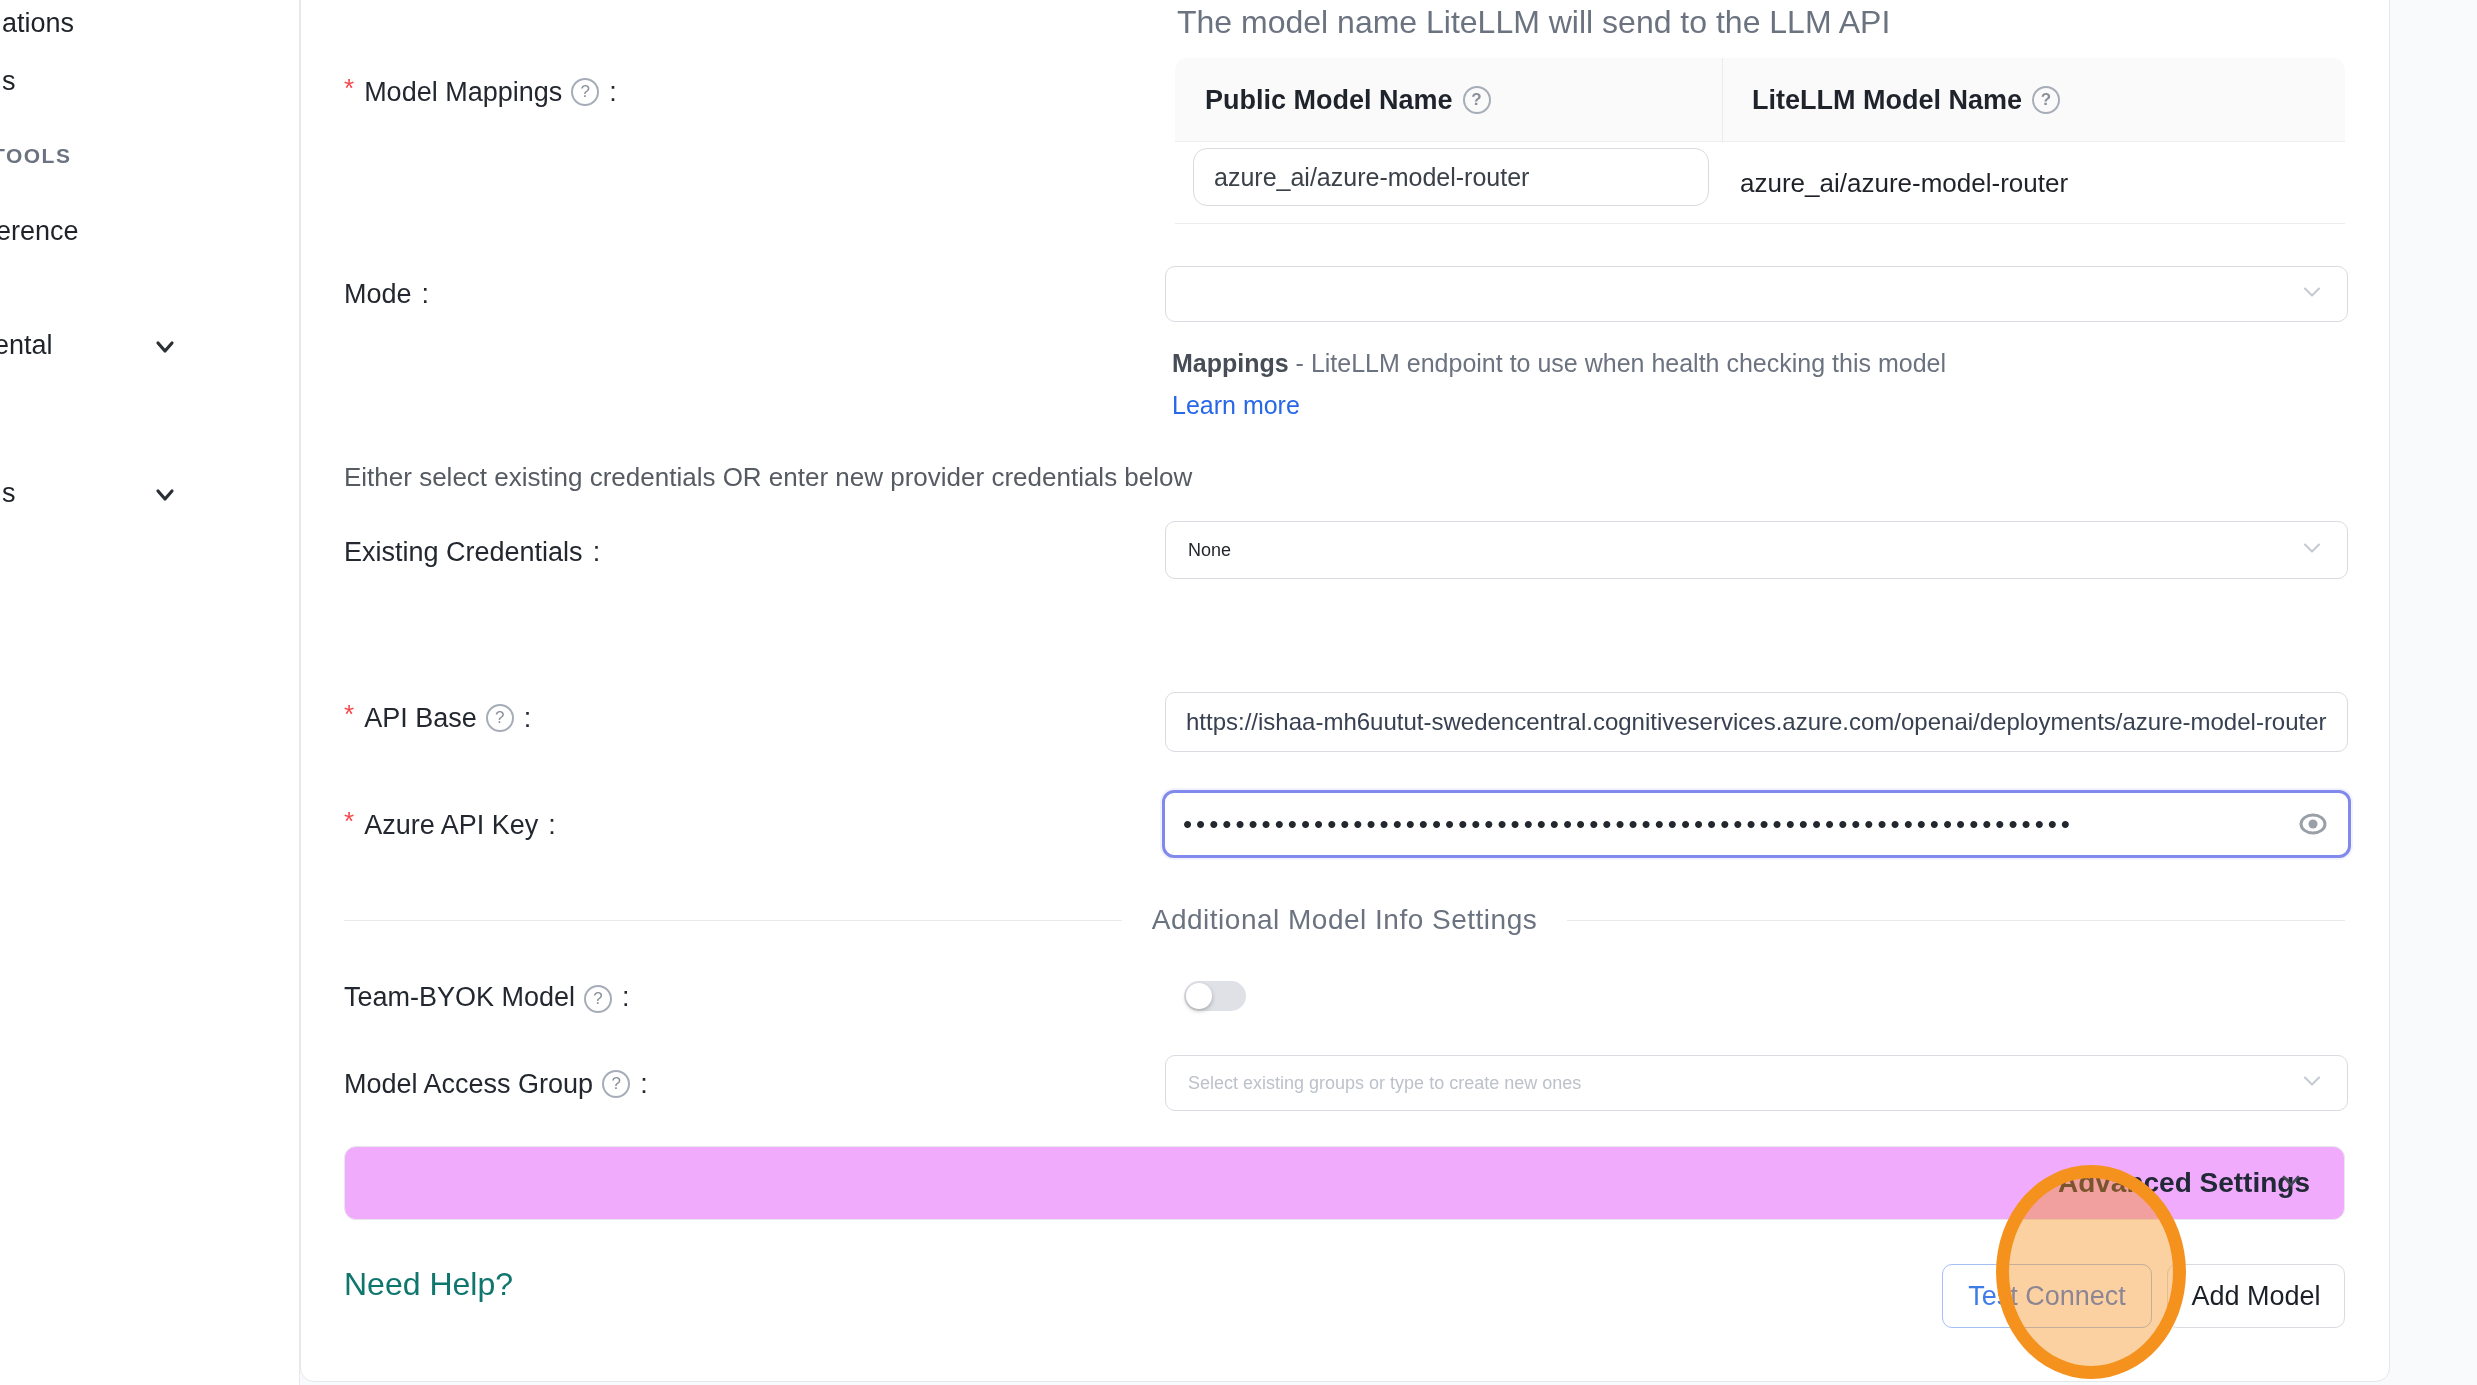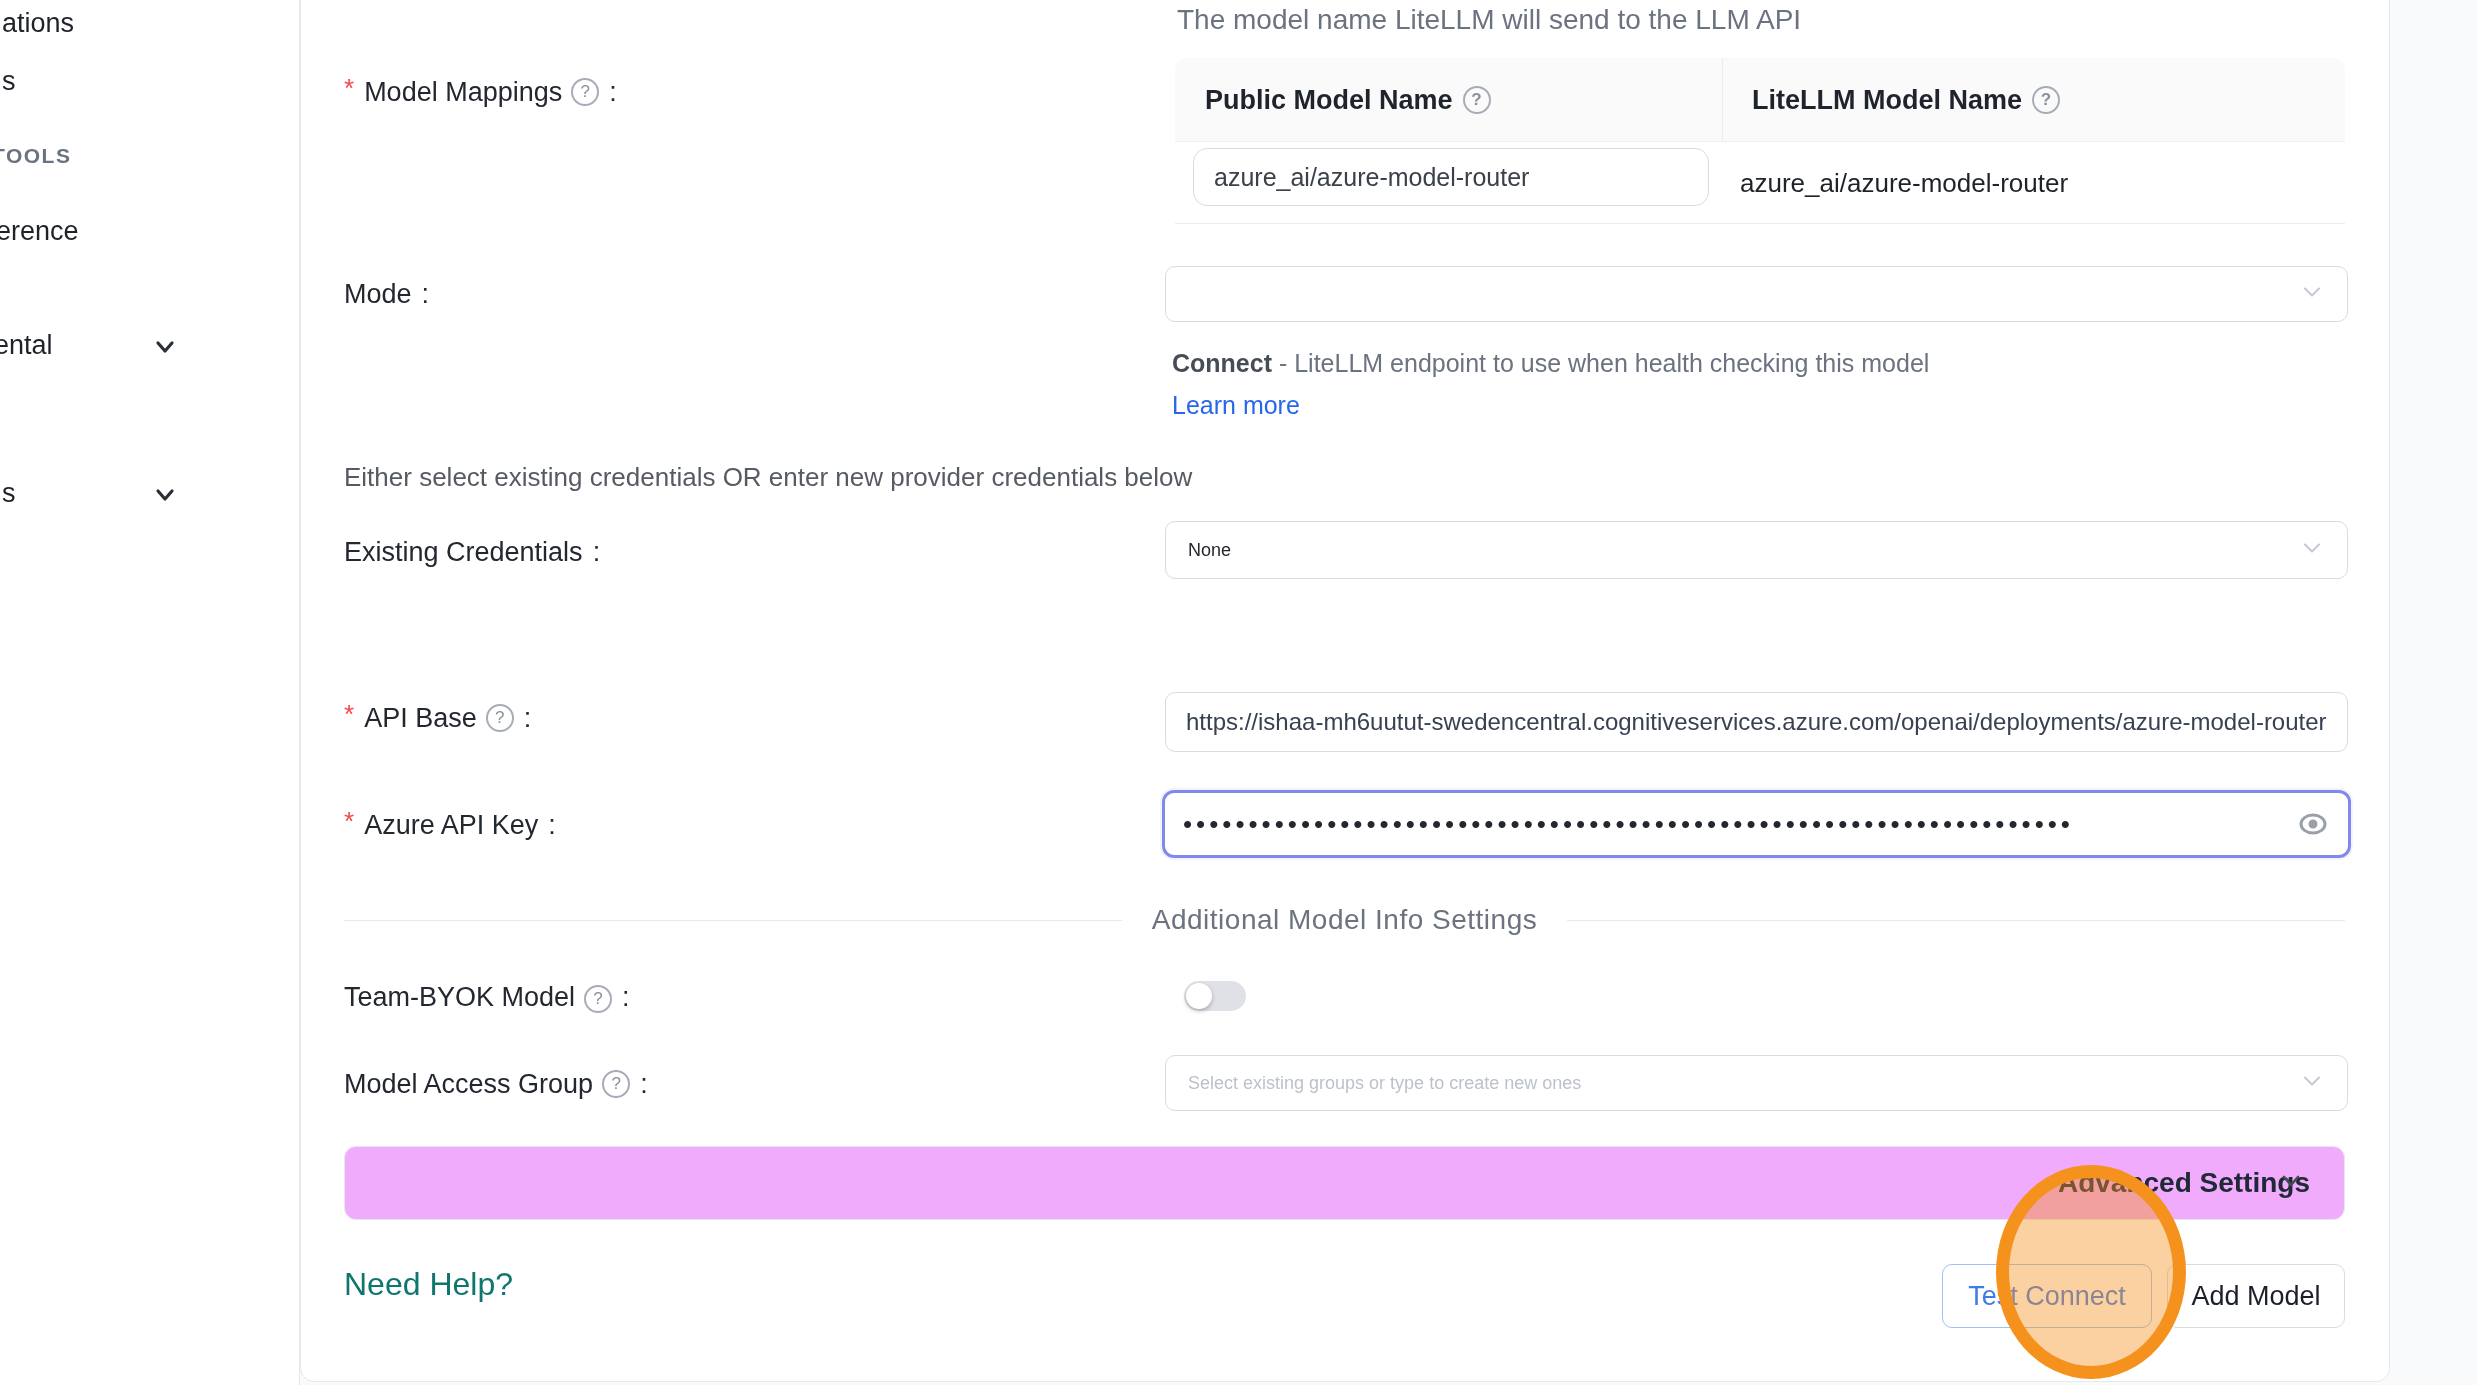--- a/index.html
+++ b/index.html
@@ -13,21 +13,21 @@
   .side-item { position:absolute; font-size:27px; color:#1f2329; white-space:nowrap; }
   .side-section { position:absolute; font-size:21px; color:#6b7280; letter-spacing:1.5px; font-weight:600; }
   .side-chevron { position:absolute; width:30px; height:30px; color:#2a2f36; }
 
   
   #main { position:absolute; left:300px; top:0; width:2177px; height:1385px; background:#f9fafb; }
   #card { position:absolute; left:0; top:-20px; width:2090px; height:1402px; background:#ffffff;
           border:1px solid #e7e8ec; border-radius:14px; }
 
   .abs { position:absolute; }
-  .helper { font-size:28px; color:#6b7280; }
+  .helper { font-size:32px; color:#6b7280; }
 
   .flabel { position:absolute; display:flex; align-items:center; gap:9px; font-size:27px; color:#23272f; height:32px; }
   .req { color:#f5464a; font-size:26px; margin-right:1px; transform:translateY(-4px); }
   .qicon { width:28px; height:28px; border:2px solid #a7adb8; border-radius:50%;
            display:inline-flex; align-items:center; justify-content:center;
            font-size:17px; color:#8a8f99; flex:0 0 auto; }
   .colon { margin-left:1px; }
 
   
   #map-table { position:absolute; left:875px; top:58px; width:1170px; height:166px; }
@@ -150,21 +150,21 @@
       <span class="colon">:</span>
     </div>
     <div class="select" style="left:865px; top:266px; width:1183px; height:56px;">
       <span class="sel-chevron">
         <svg width="26" height="26" viewBox="0 0 26 26">
             <polyline points="6,10 13,17 20,10" fill="none" stroke="currentColor" stroke-width="2" stroke-linecap="round" stroke-linejoin="round"></polyline>
           </svg>
       </span>
     </div>
     <div class="optional-wrap">
-      <span class="opt-bold">Connect</span><span> - LiteLLM endpoint to use when health checking this model </span><span class="opt-link">Learn more</span>
+      <span class="opt-bold">Mappings</span><span> - LiteLLM endpoint to use when health checking this model </span><span class="opt-link">Learn more</span>
     </div>
 
     <div class="abs" style="left:44px; top:462px; font-size:26px; color:#565b63;">Either select existing credentials OR enter new provider credentials below</div>
 
     <div class="flabel" style="left:44px; top:536px;">
       <span>Existing Credentials</span>
       <span class="colon">:</span>
     </div>
     <div class="select" style="left:865px; top:521px; width:1183px; height:58px;">
       <span>None</span>

